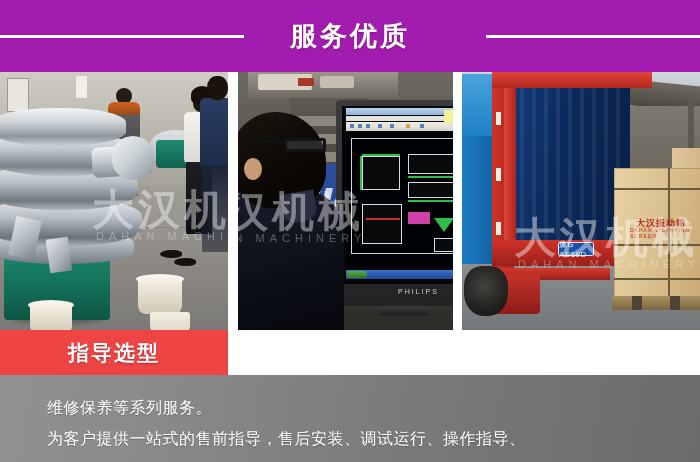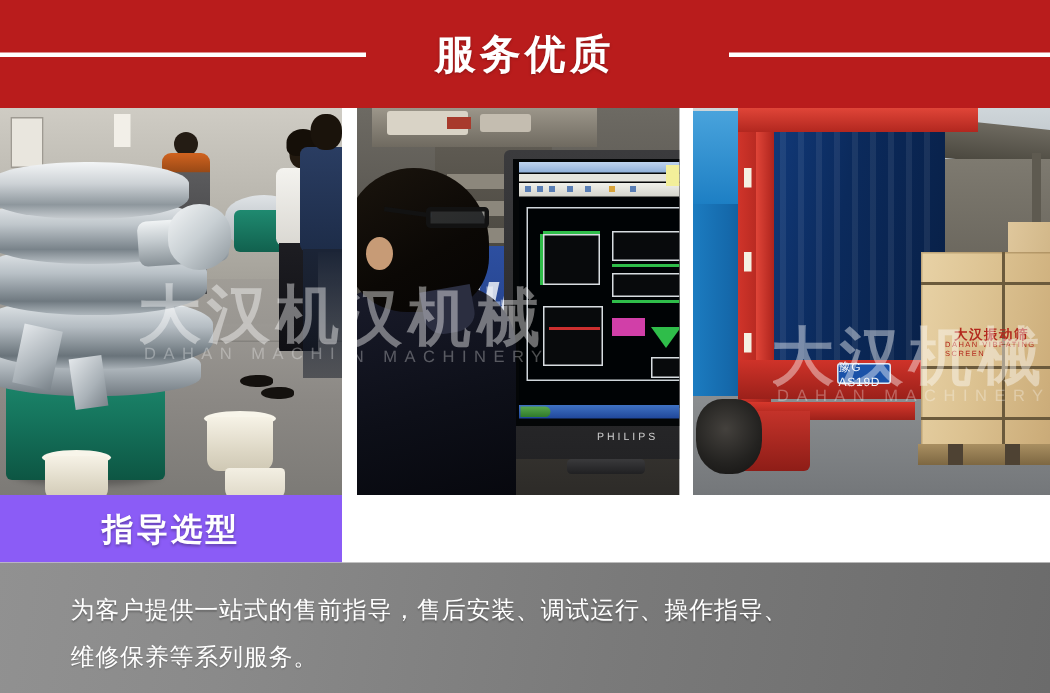--- a/index.html
+++ b/index.html
@@ -13,21 +13,21 @@
     position: relative;
     width: 700px; height: 462px;
     background: #ffffff;
   }
 
   
   .header {
     position: absolute;
     left: 0; top: 0;
     width: 700px; height: 72px;
-    background: #b91c1c;
+    background: #a21caf;
   }
   .header-rule {
     position: absolute;
     top: 35px;
     height: 3px;
     background: #ffffff;
   }
   .header-rule.left  { left: 0px;  width: 244px; }
   .header-rule.right { left: 486px; width: 214px; }
   .header-title {
@@ -67,21 +67,21 @@
     height: 258px;
     overflow: hidden;
     background: #2a2a28;
   }
   .photo > * { position: absolute; }
 
   .caption {
     position: absolute;
     left: 0; bottom: 0;
     width: 100%; height: 45px;
-    background: #8b5cf6;
+    background: #ef4444;
     display: flex;
     align-items: center;
     justify-content: center;
     color: #ffffff;
     font-size: 21px;
     font-weight: bold;
     letter-spacing: 2px;
     text-shadow: 0 1px 2px rgba(0,0,0,0.3);
   }
 
@@ -533,17 +533,17 @@
         <div class="wm">
           <div class="wm-cn" style="left:52px; top:138px;">大汉机械</div>
           <div class="wm-en" style="left:56px; top:186px;">DAHAN MACHINERY</div>
         </div>
       </div>
     </div>
 
   </div>
 
   <div class="footer">
+    <div class="footer-text">维修保养等系列服务。</div>
     <div class="footer-text">为客户提供一站式的售前指导，售后安装、调试运行、操作指导、</div>
-    <div class="footer-text">维修保养等系列服务。</div>
   </div>
 
 </div>
 
 </body></html>

